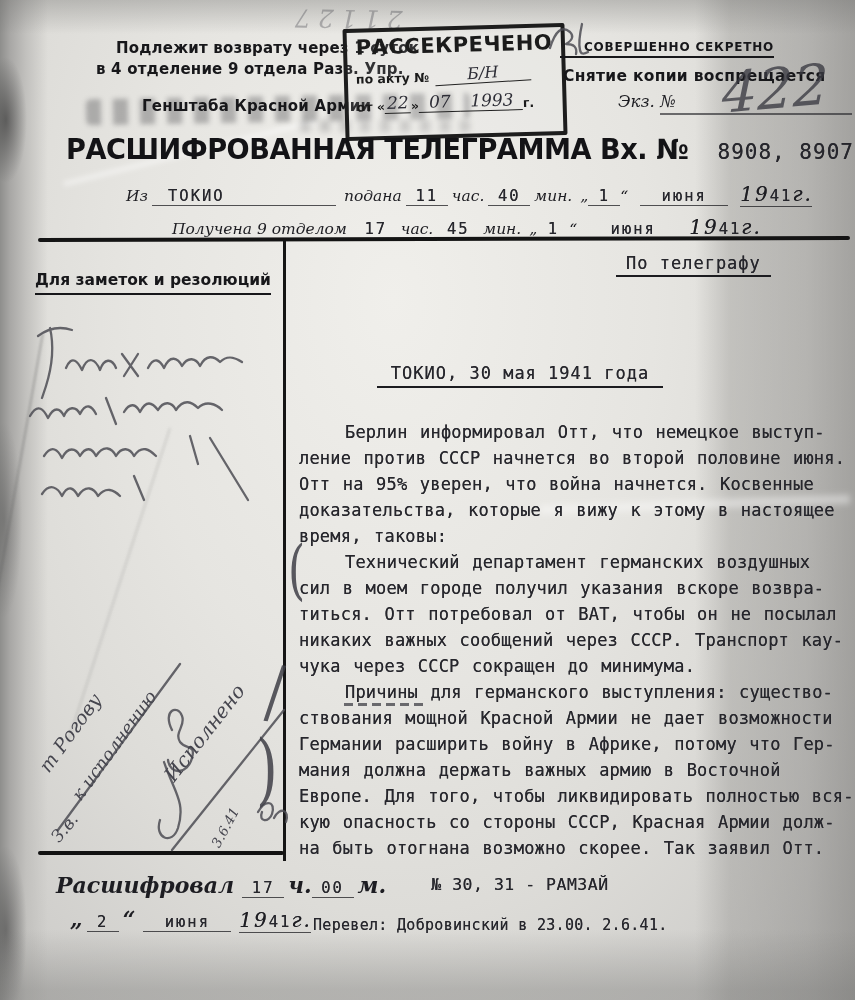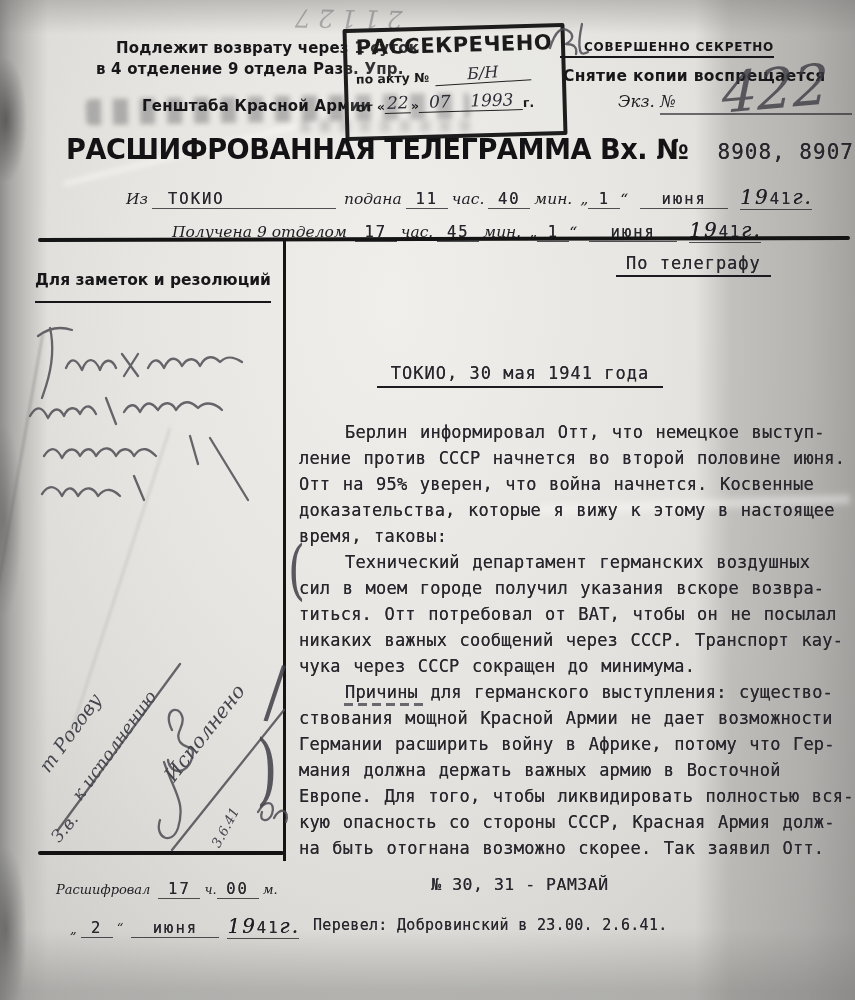--- a/index.html
+++ b/index.html
@@ -68,49 +68,49 @@
   .title-main{font-size:28px;letter-spacing:-.5px;transform:scaleX(.97);transform-origin:left;color:#131316;}
   .title-nums{font-size:21px;margin-left:10px;letter-spacing:1px;}
 
   .frow{display:flex;align-items:baseline;}
   .flabel{font-size:15.5px;}
   .seg{display:inline-block;border-bottom:1.6px solid rgba(28,28,32,.75);text-align:center;
     font-family:"DejaVu Sans Mono",monospace;font-size:15.5px;color:#26262c;
     text-shadow:0 0 .6px rgba(38,38,44,.8);letter-spacing:2px;}
   .form1{left:126px;top:182px;} .form2{left:172px;top:215px;}
   .w-city{width:168px;text-align:left;padding-left:16px;} .w-num{width:42px;} .w-day{width:32px;} .w-mon{width:88px;} .w-yr{width:72px;}
-  .gap4{margin-left:4px;} .gap8{margin-left:8px;margin-top:8px;} .gap12{margin-left:12px;}
+  .gap4{margin-left:4px;} .gap8{margin-left:8px;} .gap12{margin-left:12px;}
   .yr-grp .ser-i{font-size:20px;} 
 
   .rule-top{left:38px;top:237px;width:812px;height:4px;background:#141414;transform:rotate(-.15deg);border-radius:2px;}
   .vline{left:283px;top:241px;width:3px;height:620px;background:#151515;}
   .rule-bl{left:38px;top:851px;width:246px;height:4px;background:#121212;border-radius:2px;}
 
   .via{left:616px;top:253px;font-size:17px;letter-spacing:1px;border-bottom:2.2px solid #1c1c20;padding:0 10px 2px 10px;}
-  .lc-head{left:35px;top:271px;font-size:15.5px;border-bottom:2.2px solid #17171a;padding-bottom:12px;}
+  .lc-head{left:35px;top:271px;font-size:15.5px;border-bottom:2.2px solid #17171a;padding-bottom:4px;}
 
   .addr{left:300px;top:302px;width:440px;text-align:center;font-size:16px;line-height:25px;letter-spacing:.3px;}
   .dateline-wrap{left:300px;top:363px;width:440px;text-align:center;}
   .dateline{display:inline-block;font-size:17px;letter-spacing:1px;border-bottom:2.2px solid #1c1c20;padding:0 14px 3px 14px;}
 
   .body{left:299px;top:419px;width:556px;font-size:17px;line-height:26px;letter-spacing:.2px;word-spacing:2px;}
   .body .ind{padding-left:46px;}
 
   .prich-u{left:344px;top:703px;width:80px;height:3px;
     background:repeating-linear-gradient(90deg,#4a4a50 0 9px,transparent 9px 14px);opacity:.8;}
   .mark{font-family:"DejaVu Serif",serif;color:#3f3f47;opacity:.85;}
   .m-open{left:288px;top:543px;font-size:44px;transform:scaleY(1.5);}
   .m-slash{left:266px;top:660px;font-size:54px;transform:scaleY(1.3) rotate(6deg);}
   .m-close{left:256px;top:736px;font-size:56px;transform:scaleY(1.4);}
 
   .sig{left:300px;top:875px;width:440px;text-align:center;font-size:16.5px;letter-spacing:.5px;}
   .translator{left:313px;top:916px;font-size:15px;letter-spacing:.3px;}
 
   .dec1{left:56px;top:872px;} .dec2{left:70px;top:906px;}
-  .dec1 .flabel,.dec2 .flabel{font-size:13px;font-weight:normal;}
+  .dec1 .flabel,.dec2 .flabel{font-size:22px;font-weight:bold;}
 
   .hw-note-svg{left:14px;top:316px;}
   .diag{left:22px;top:612px;width:270px;height:255px;}
   .diag svg{position:absolute;left:0;top:0;}
   .hw-rot{position:absolute;font-size:19px;white-space:nowrap;transform-origin:left bottom;}
   .hw-rogov{left:30px;top:142px;transform:rotate(-54deg);}
   .hw-isp-k{left:62px;top:172px;transform:rotate(-54deg);font-size:17.5px;}
   .hw-zv{left:40px;top:214px;transform:rotate(-50deg);font-size:17px;}
   .hw-done{left:156px;top:150px;transform:rotate(-52deg);font-size:20px;}
   .hw-ddate{left:200px;top:222px;transform:rotate(-62deg);font-size:13.5px;}
@@ -249,21 +249,21 @@
       <div>титься. Отт потребовал от ВАТ, чтобы он не посылал</div>
       <div>никаких важных сообщений через СССР. Транспорт кау-</div>
       <div>чука через СССР сокращен до минимума.</div>
     </div>
     <div>
       <div class="ind">Причины для германского выступления: существо-</div>
       <div>ствования мощной Красной Армии не дает возможности</div>
       <div>Германии расширить войну в Африке, потому что Гер-</div>
       <div>мания должна держать важных армию в Восточной</div>
       <div>Европе. Для того, чтобы ликвидировать полностью вся-</div>
-      <div>кую опасность со стороны СССР, Красная Армия долж-</div>
+      <div>кую опасность со стороны СССР, Красная Армии долж-</div>
       <div>на быть отогнана возможно скорее. Так заявил Отт.</div>
     </div>
   </div>
 
   <div class="abs prich-u"></div>
   <span class="abs mark m-open">(</span>
   <span class="abs mark m-slash">/</span>
   <span class="abs mark m-close">)</span>
 
   <div class="abs sig mono">№ 30, 31  - РАМЗАЙ</div>

